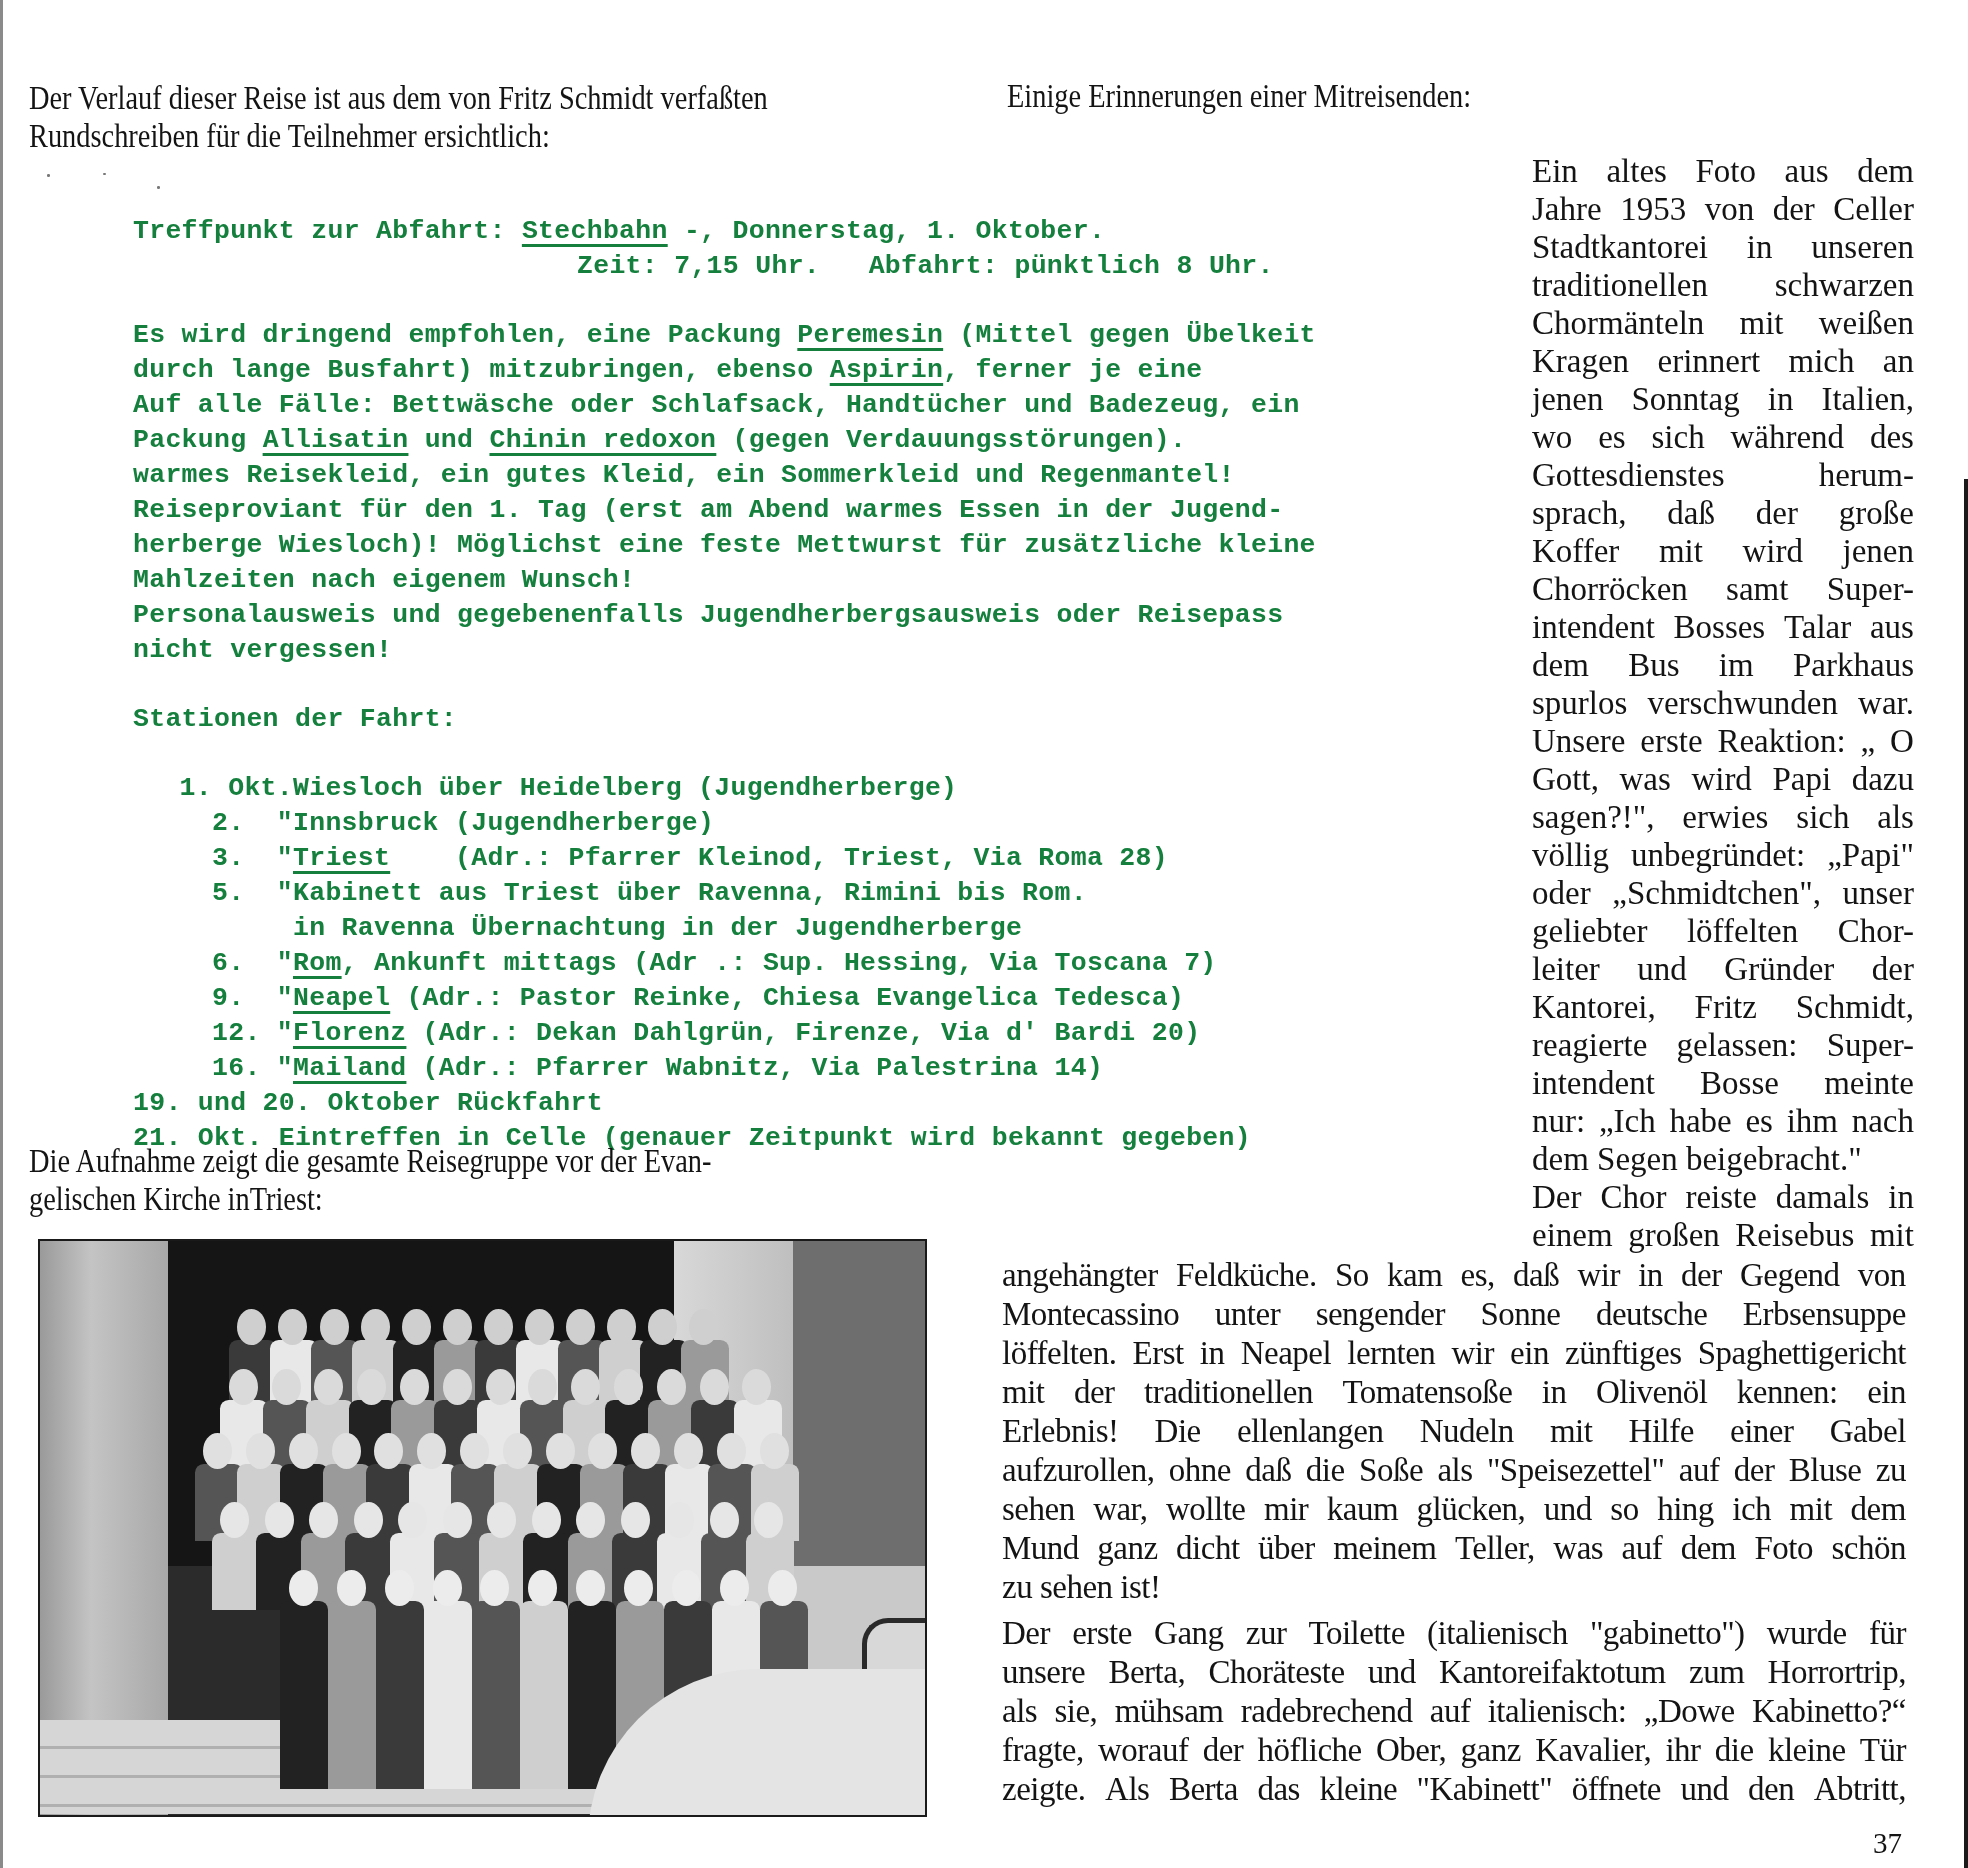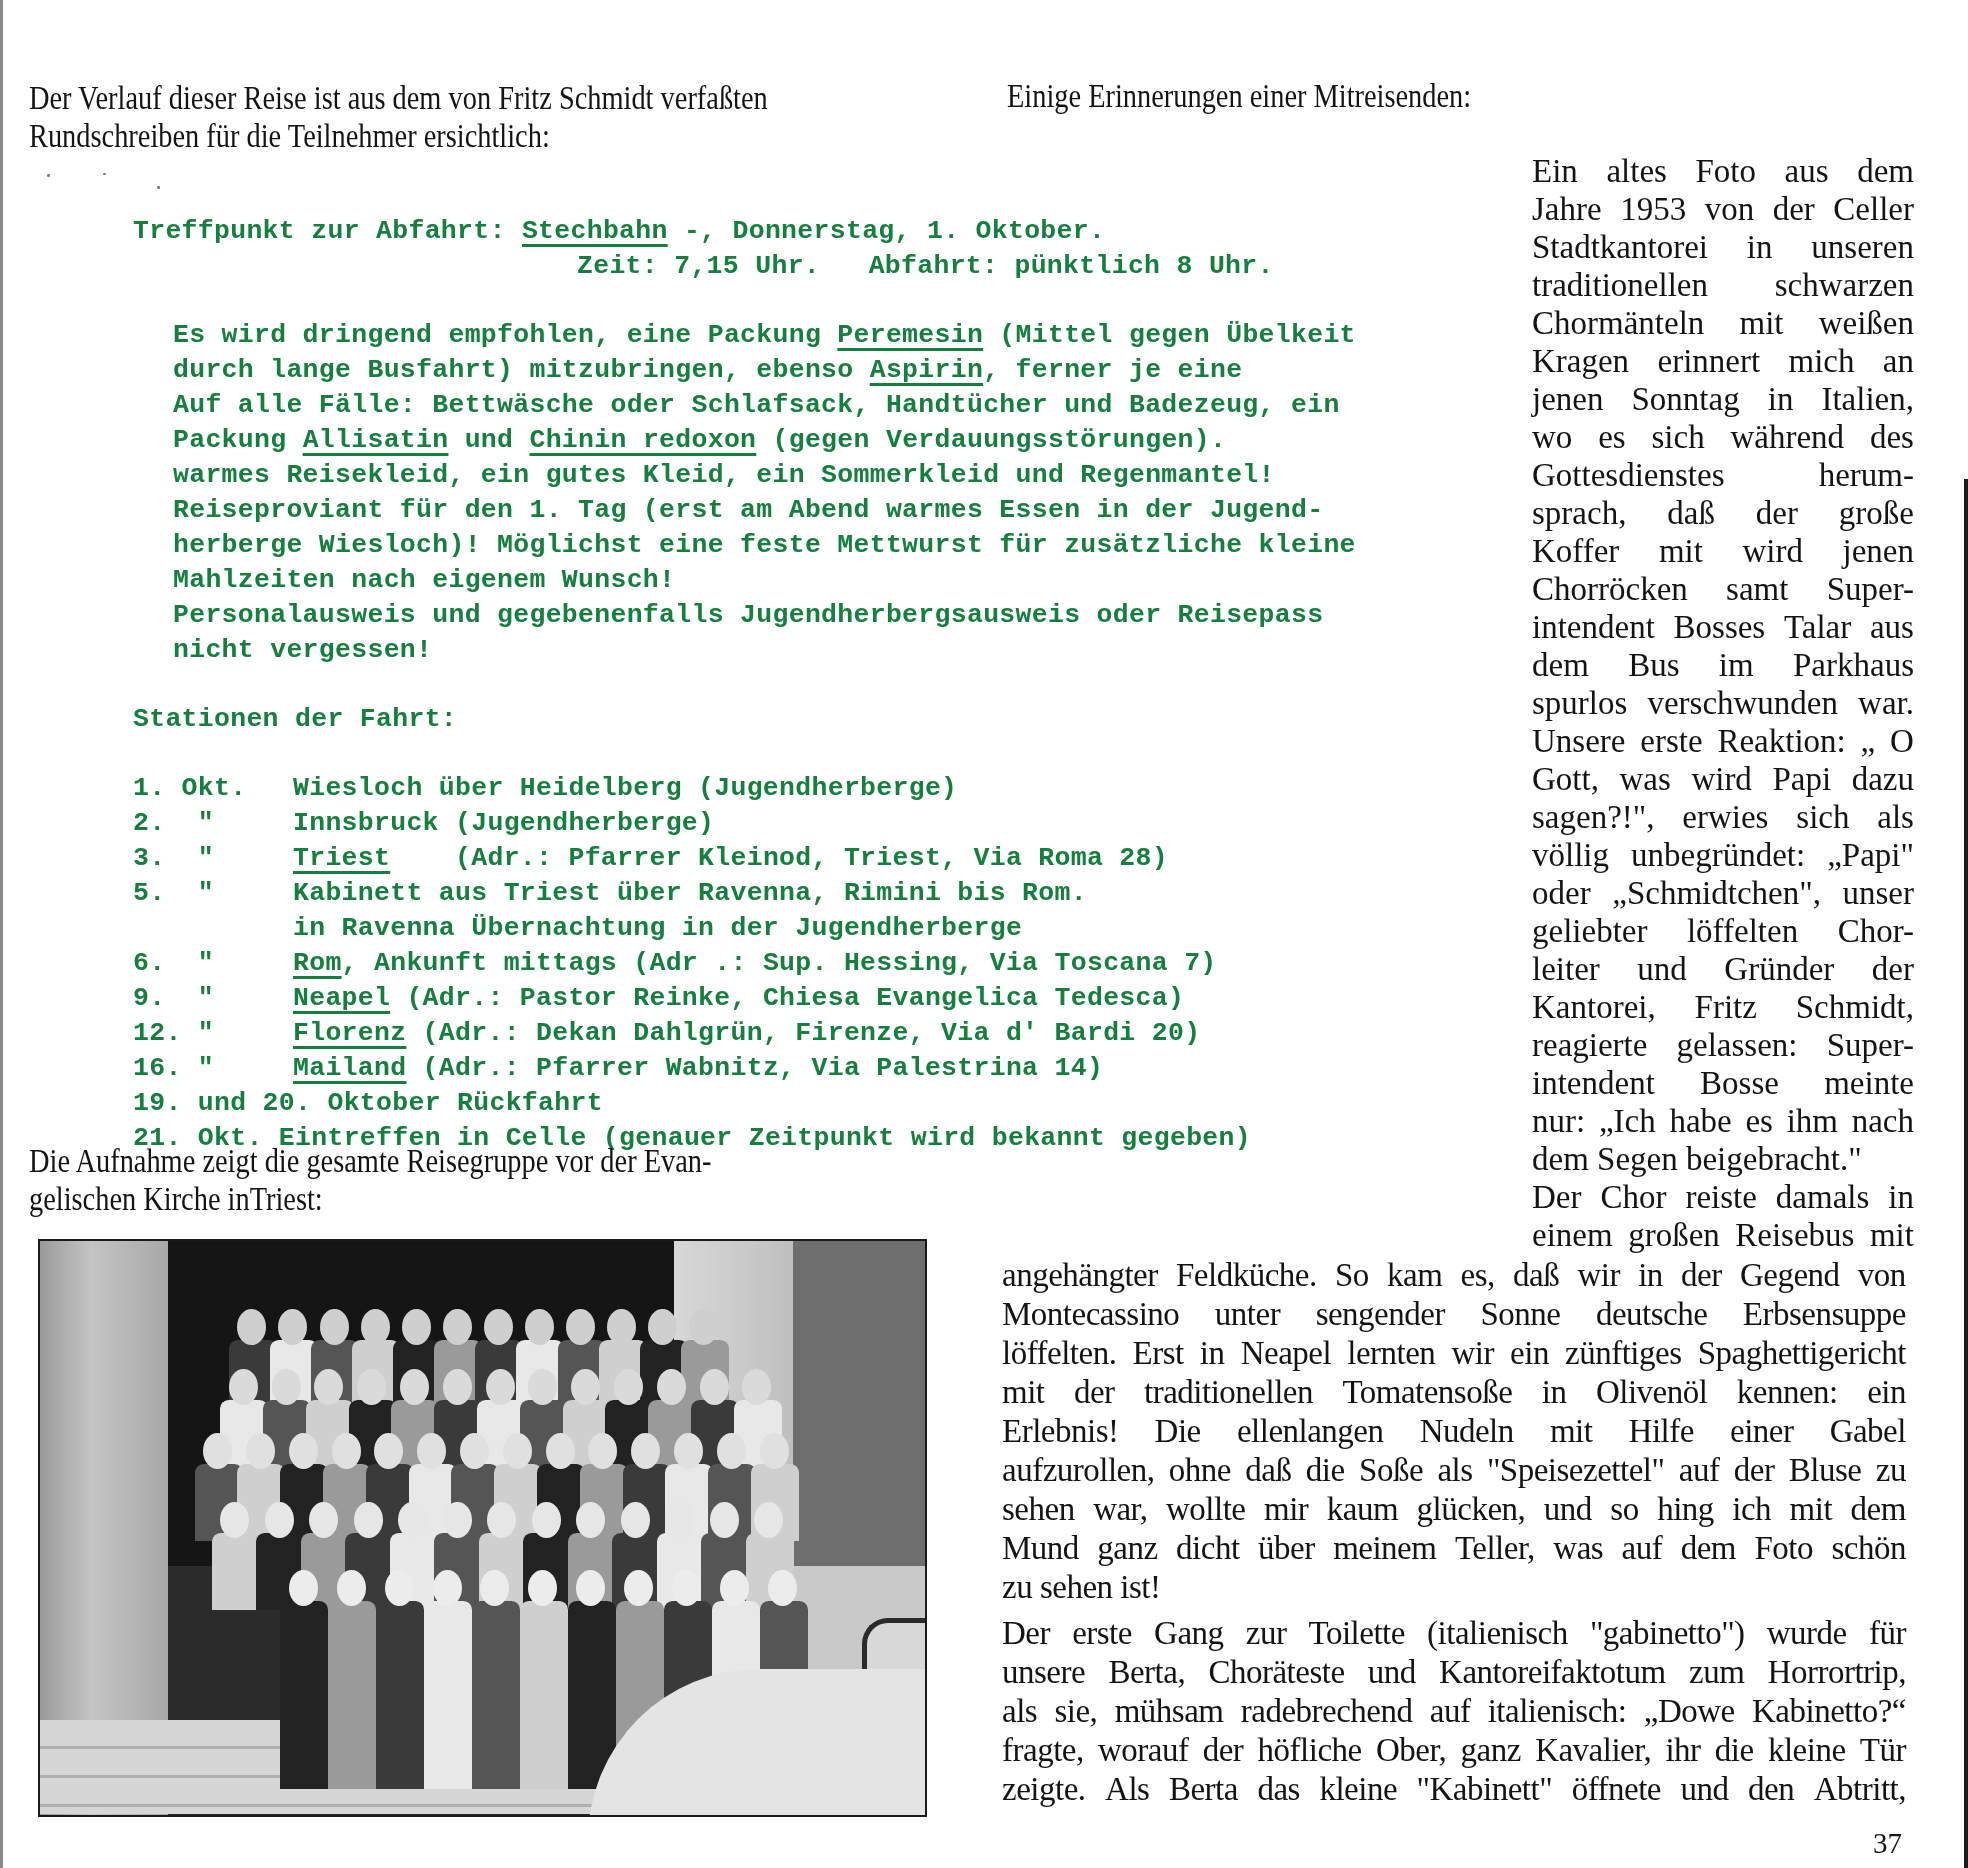--- a/index.html
+++ b/index.html
@@ -16,24 +16,24 @@
   .memories-heading { position: absolute; left: 1007px; top: 77px; font-size: 33px; line-height: 38px; white-space: nowrap; transform: scaleX(0.86); transform-origin: left top; }
 
   .dots { position: absolute; left: 47px; top: 171px; }
   .dot { position: absolute; width: 2.6px; height: 2.6px; background: #777; border-radius: 50%; }
 
   
   .letter { position: absolute; left: 133px; top: 214px; width: 1335px; font-size: 26.5px; line-height: 35px; font-weight: bold; color: #15803d; letter-spacing: 0.3px; }
   .letter .ln { display: block; white-space: pre; }
   .u { text-decoration: underline; text-decoration-thickness: 2.6px; text-underline-offset: 6px; }
   .meet { margin-bottom: 34px; }
-  .advice { margin-bottom: 34px; margin-left: 40px; }
+  .advice { margin-bottom: 34px; }
   .st-heading { margin-bottom: 34px; }
   .row { display: flex; white-space: pre; }
-  .row .date { width: 160px; flex: none; }
+  .row .date { width: 160px; flex: none; text-align: right; }
   .row .date.wide { width: auto; }
 
   
   .caption { position: absolute; left: 29px; top: 1142px; width: 907px; font-size: 33px; line-height: 38px; text-align: justify; }
   .caption-line { display: block; white-space: nowrap; transform: scaleX(0.86); transform-origin: left top; }
 
   
   .photo { position: absolute; left: 38px; top: 1239px; width: 885px; height: 574px; background: #2b2b2b; border: 2.6px solid #1a1a1a; overflow: hidden; }
   .photo .pillar-left { position: absolute; left: 0; top: 0; width: 128px; height: 574px; background: linear-gradient(90deg,#9a9a9a,#c4c4c4 40%,#a8a8a8); }
   .photo .door { position: absolute; left: 128px; top: 0; width: 514px; height: 325px; background: #151515; }

